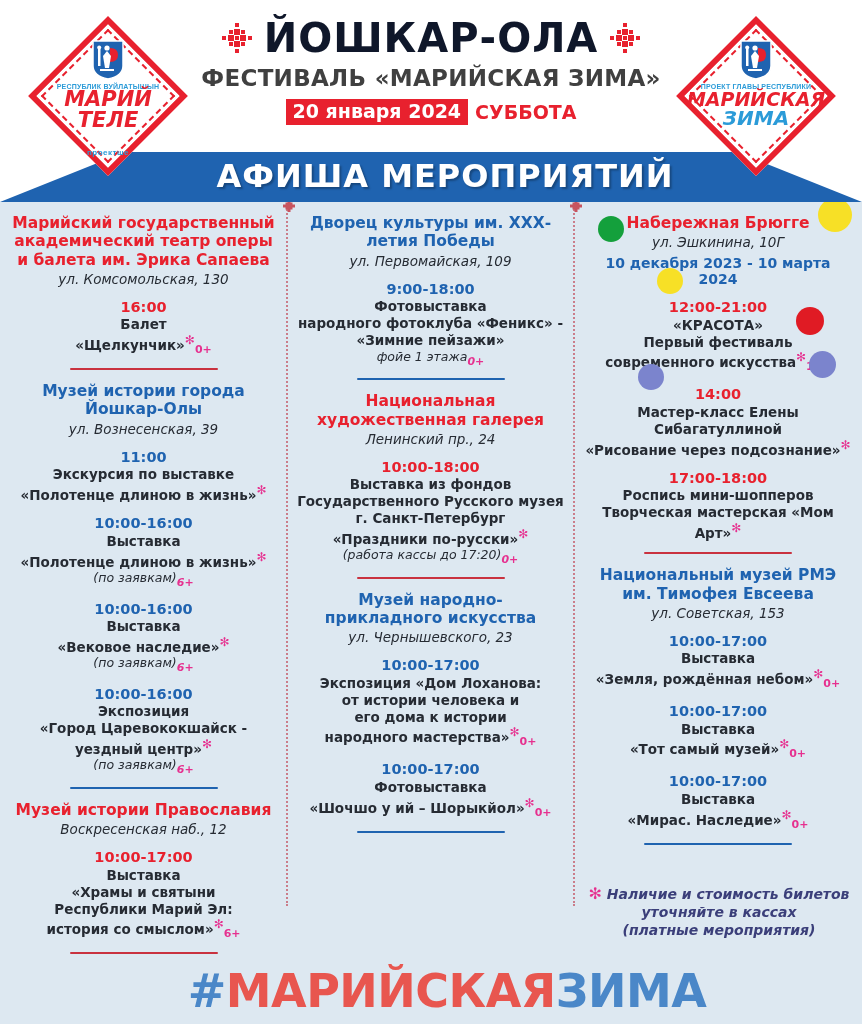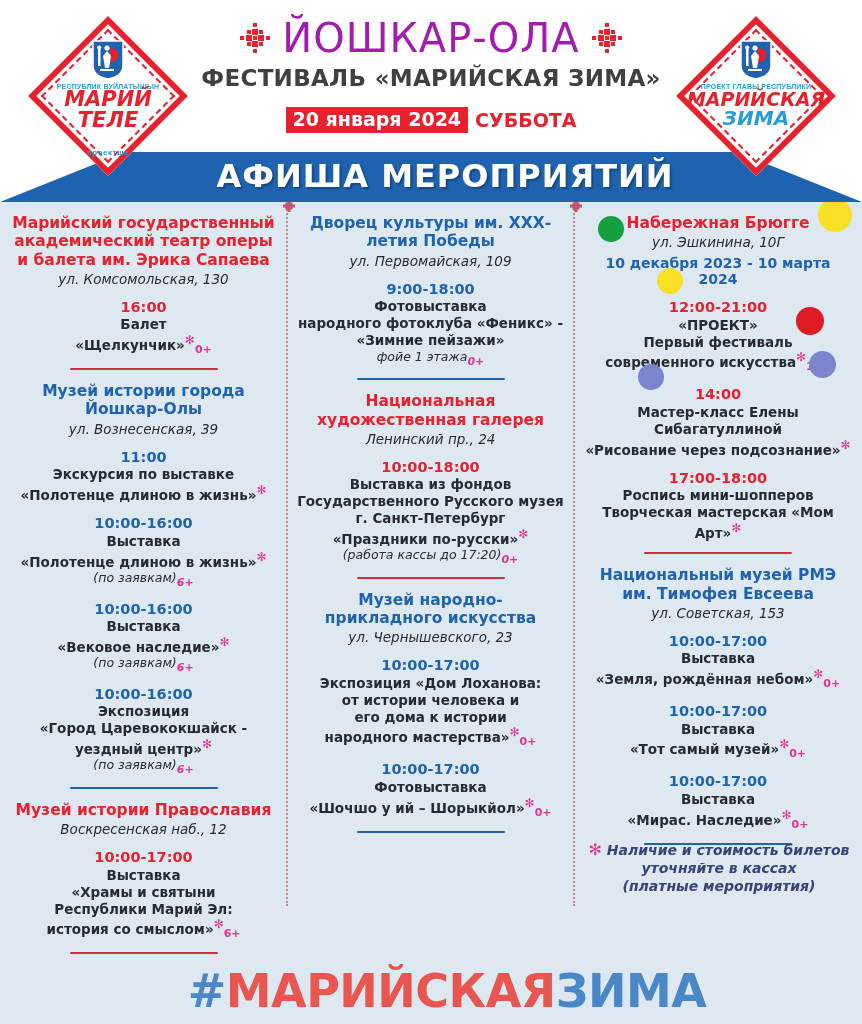--- a/index.html
+++ b/index.html
@@ -9,29 +9,29 @@
     font-family:"Liberation Sans","DejaVu Sans",sans-serif;
     -webkit-font-smoothing:antialiased;
   }
   .poster{position:relative;width:862px;height:1024px;background:#dde8f1;overflow:hidden;}
 
   
   .header{position:absolute;left:0;top:0;width:862px;height:152px;background:#ffffff;z-index:5;}
   .hdr-center{position:absolute;left:190px;top:18px;width:482px;text-align:center;}
   .city-row{display:flex;align-items:center;justify-content:center;gap:12px;}
   .city{
-    font-size:40px;font-weight:normal;color:#a21caf;letter-spacing:1px;
+    font-size:40px;font-weight:bold;color:#0f172a;letter-spacing:1px;
     font-family:"DejaVu Sans",sans-serif;line-height:1;
   }
   .orn{width:30px;height:30px;flex:0 0 auto;}
   .fest{
     margin-top:7px;font-size:23px;font-weight:bold;color:#404040;letter-spacing:.3px;
     font-family:"DejaVu Sans",sans-serif;
   }
-  .daterow{margin-top:16px;display:flex;align-items:center;justify-content:center;gap:0;}
+  .daterow{margin-top:8px;display:flex;align-items:center;justify-content:center;gap:0;}
   .datebadge{
     background:#e8212e;color:#ffffff;font-weight:bold;font-size:19px;
     padding:3px 7px 4px 7px;font-family:"DejaVu Sans",sans-serif;line-height:1;
   }
   .dayname{color:#e8212e;font-weight:bold;font-size:19px;padding-left:7px;
     font-family:"DejaVu Sans",sans-serif;line-height:1;}
 
   
   .logo{position:absolute;width:160px;height:160px;z-index:7;}
   .logo-l{left:28px;top:16px;}
@@ -117,21 +117,21 @@
 
   .rule{height:2px;margin:11px auto 0 auto;width:148px;border-radius:1px;}
   .rule.red{background:#c9323f;}
   .rule.blue{background:#1f63b0;}
 
   
   .circ{position:absolute;border-radius:50%;z-index:1;}
 
   
   .footnote{
-    position:absolute;left:584px;top:840px;width:270px;text-align:center;
+    position:absolute;left:584px;top:884px;width:270px;text-align:center;
     font-size:14px;font-style:italic;font-weight:bold;color:#3b3f7a;line-height:1.28;
     font-family:"DejaVu Sans",sans-serif;
   }
   .footnote .fn-ast{color:#e6308f;font-style:normal;font-size:16px;}
 
   
   .hash{
     position:absolute;left:16px;top:968px;width:862px;text-align:center;
     font-size:46px;font-weight:bold;letter-spacing:-.5px;line-height:1;
     font-family:"DejaVu Sans",sans-serif;
@@ -333,21 +333,21 @@
           <div class="rule blue"></div>
         </div>
       </div>
     <div class="col col3" id="col-3">
         <div class="venue">
           <div class="vname red">Набережная Брюгге</div>
           <div class="vaddr">ул. Эшкинина, 10Г</div>
           <div class="vdates">10 декабря 2023 - 10 марта 2024</div>
           <div class="ev">
             <div class="etime red">12:00-21:00</div>
-            <div class="etitle"><span>«ПРОЕКТ»</span><br><span>Первый фестиваль</span><br><span>современного искусства</span><span class="ast">✻</span><span class="age">18+</span></div>
+            <div class="etitle"><span>«КРАСОТА»</span><br><span>Первый фестиваль</span><br><span>современного искусства</span><span class="ast">✻</span><span class="age">18+</span></div>
           </div>
           <div class="ev">
             <div class="etime red">14:00</div>
             <div class="etitle"><span>Мастер-класс Елены Сибагатуллиной</span><br><span>«Рисование через подсознание»</span><span class="ast">✻</span></div>
           </div>
           <div class="ev">
             <div class="etime red">17:00-18:00</div>
             <div class="etitle"><span>Роспись мини-шопперов</span><br><span>Творческая мастерская «Мом Арт»</span><span class="ast">✻</span></div>
           </div>
           <div class="rule red"></div>

